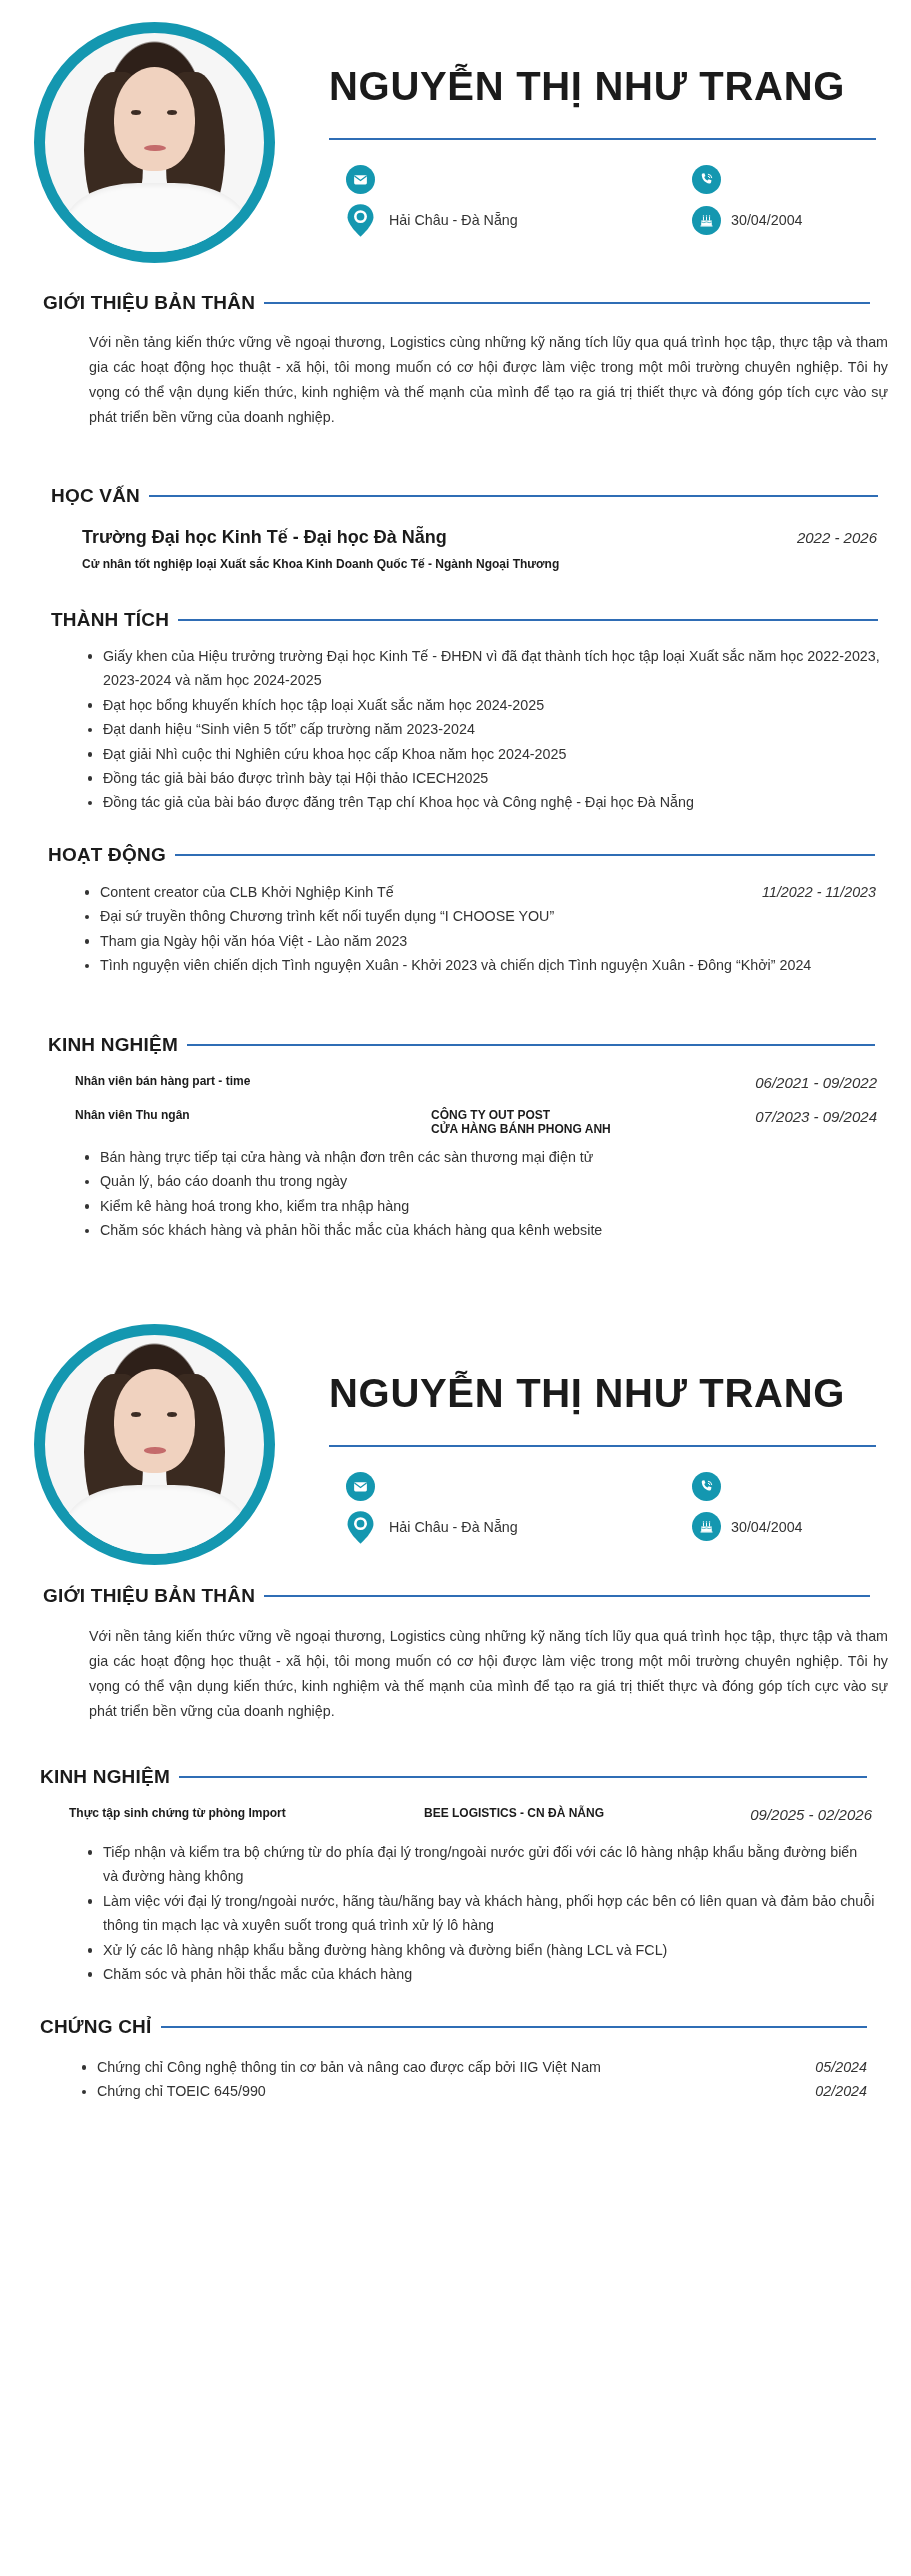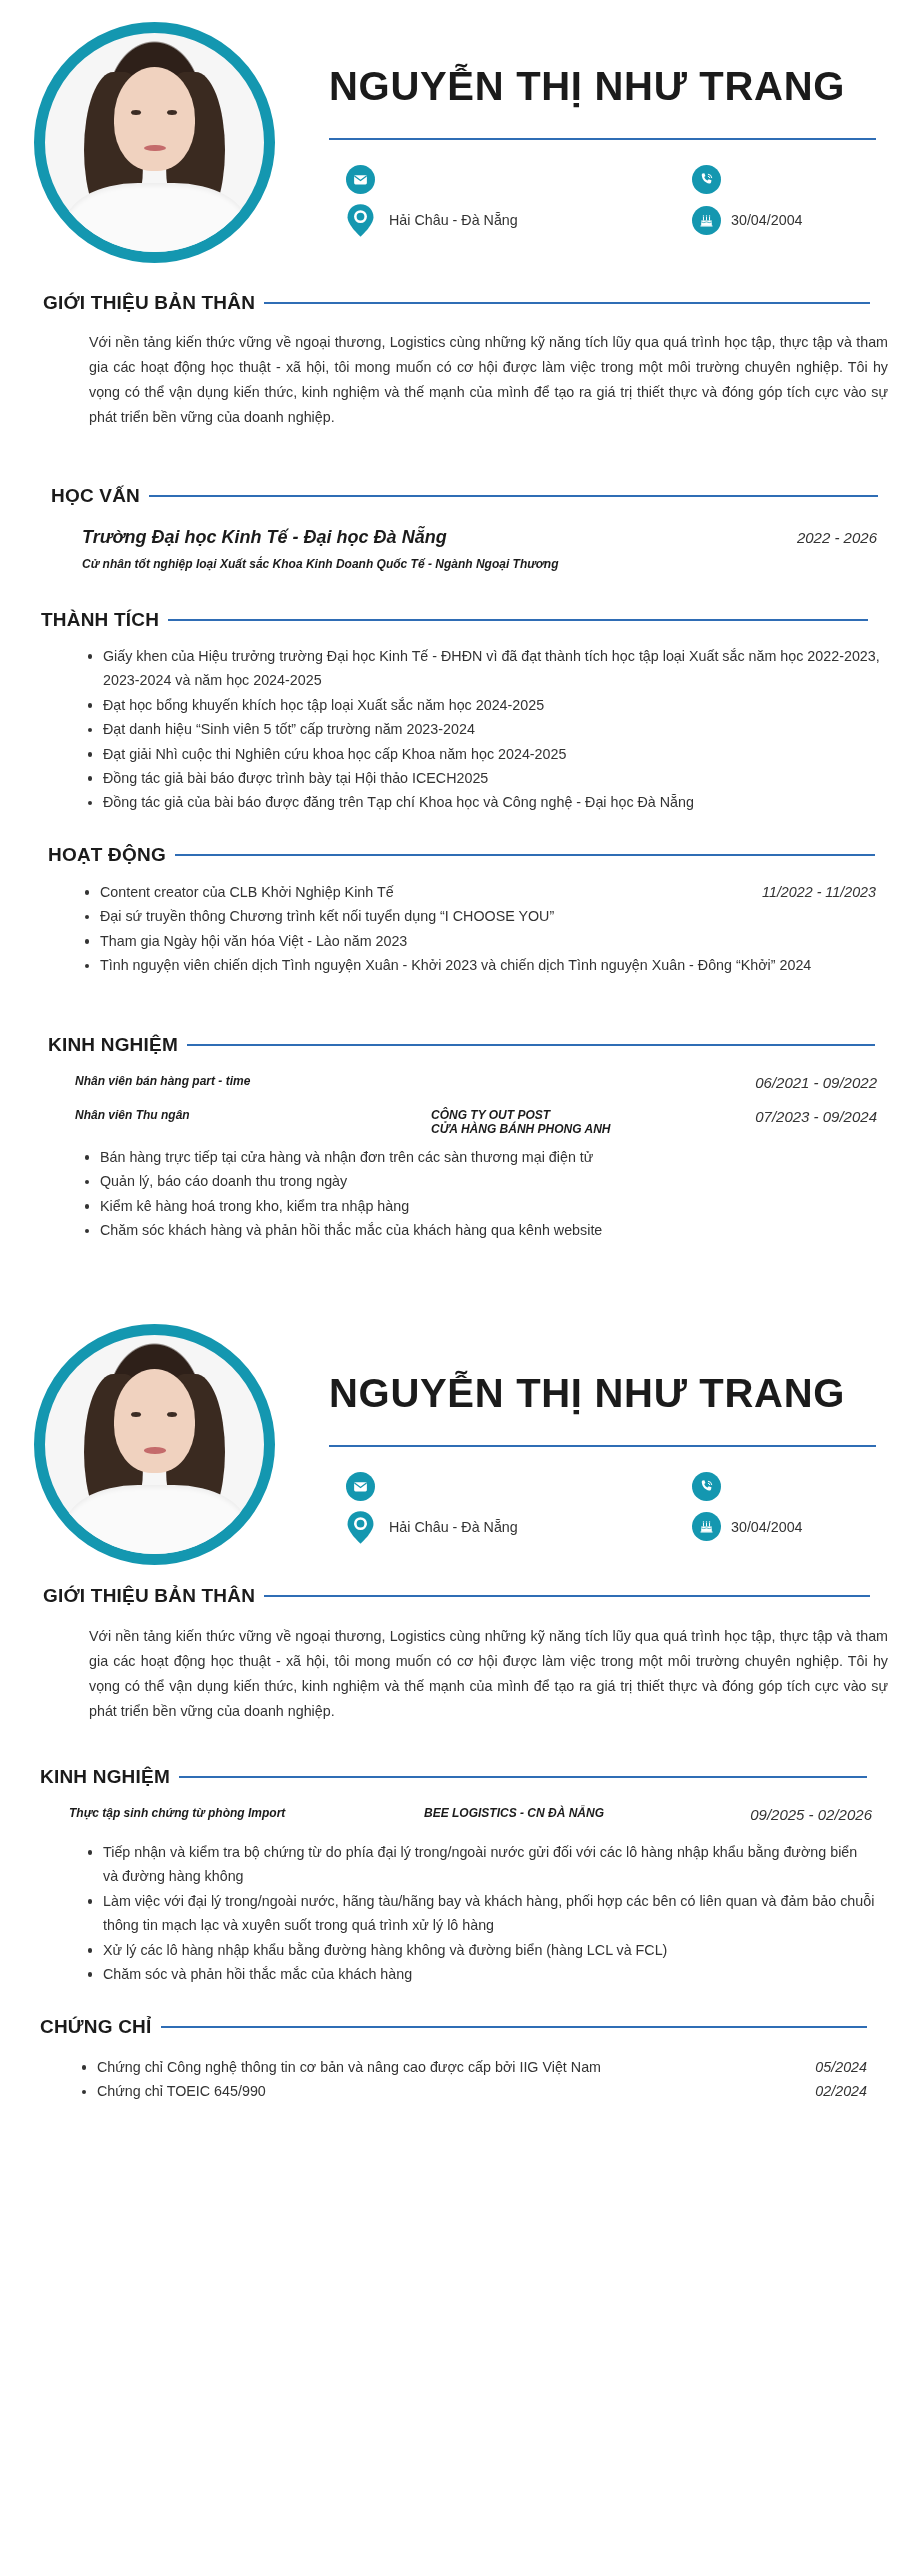--- a/index.html
+++ b/index.html
@@ -34,21 +34,21 @@
   .contact-icon svg { width: 17px; height: 17px; }
   .pin-icon { position:absolute; width: 29px; height: 35px; }
   .contact-text { position: absolute; font-size: 14.3px; color: #333; font-family: "Liberation Sans", sans-serif; white-space: nowrap; }
 
   .sec-head { position: absolute; display: flex; align-items: center; }
   .sec-title { font-family: "Liberation Sans", sans-serif; font-weight: 700; font-size: 19px; color: #1b1b1b; white-space: nowrap; letter-spacing: 0.2px; }
   .sec-line { height: 2px; background: #2f6db5; margin-left: 9px; flex: 1; }
 
   .para { position: absolute; left: 79px; width: 799px; font-family: "Liberation Sans", sans-serif; font-size: 14.3px; line-height: 25px; color: #333; text-align: justify; margin-left: 10px; }
 
-  .row { position: absolute; font-family: "Liberation Sans", sans-serif; white-space: nowrap; font-style: italic; }
+  .row { position: absolute; font-family: "Liberation Sans", sans-serif; white-space: nowrap; }
   .bold-lg { font-weight: 700; font-size: 18px; color: #1b1b1b; }
   .bold-md { font-weight: 700; font-size: 12px; color: #1b1b1b; }
   .italic-date { font-style: italic; font-size: 15px; color: #333; }
 
   ul.bullets { position: absolute; list-style: none; font-family: "Liberation Sans", sans-serif; font-size: 14.3px; color: #333; line-height: 24.4px; }
   ul.bullets li { position: relative; padding-left: 18px; }
   ul.bullets li::before { content: ""; position: absolute; left: 2.6px; top: 10.4px; width: 4.6px; height: 4.6px; background: #333; border-radius: 50%; }
   ul.bullets li .d { position: absolute; right: 0; top: 0; font-style: italic; }
 </style>
 </head>
@@ -114,21 +114,21 @@
   <p class="para" style="top:330px;">Với nền tảng kiến thức vững về ngoại thương, Logistics cùng những kỹ năng tích lũy qua quá trình học tập, thực tập và tham gia các hoạt động học thuật - xã hội, tôi mong muốn có cơ hội được làm việc trong một môi trường chuyên nghiệp. Tôi hy vọng có thể vận dụng kiến thức, kinh nghiệm và thế mạnh của mình để tạo ra giá trị thiết thực và đóng góp tích cực vào sự phát triển bền vững của doanh nghiệp.</p>
 
   <div class="sec-head" style="left:51px; top:485px; width:827px;">
     <span class="sec-title">HỌC VẤN</span>
     <span class="sec-line"></span>
   </div>
   <div class="row bold-lg" style="left:82px; top:527px;">Trường Đại học Kinh Tế - Đại học Đà Nẵng</div>
   <div class="row italic-date" style="right:34px; top:529px;">2022 - 2026</div>
   <div class="row bold-md" style="left:82px; top:557px;">Cử nhân tốt nghiệp loại Xuất sắc Khoa Kinh Doanh Quốc Tế - Ngành Ngoại Thương</div>
 
-  <div class="sec-head" style="left:41px; top:609px; width:827px;text-align:center;">
+  <div class="sec-head" style="left:51px; top:609px; width:827px;text-align:center;">
     <span class="sec-title">THÀNH TÍCH</span>
     <span class="sec-line"></span>
   </div>
   <ul class="bullets" style="left:85px; top:644px; width:797px;">
     <li>Giấy khen của Hiệu trưởng trường Đại học Kinh Tế - ĐHĐN vì đã đạt thành tích học tập loại Xuất sắc năm học 2022-2023, 2023-2024 và năm học 2024-2025</li>
     <li>Đạt học bổng khuyến khích học tập loại Xuất sắc năm học 2024-2025</li>
     <li>Đạt danh hiệu “Sinh viên 5 tốt” cấp trường năm 2023-2024</li>
     <li>Đạt giải Nhì cuộc thi Nghiên cứu khoa học cấp Khoa năm học 2024-2025</li>
     <li>Đồng tác giả bài báo được trình bày tại Hội thảo ICECH2025</li>
     <li>Đồng tác giả của bài báo được đăng trên Tạp chí Khoa học và Công nghệ - Đại học Đà Nẵng</li>

